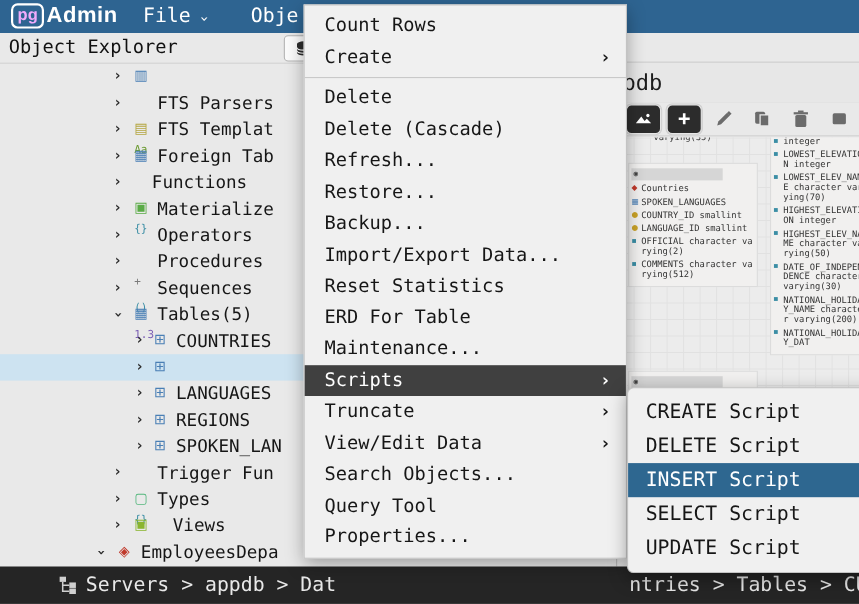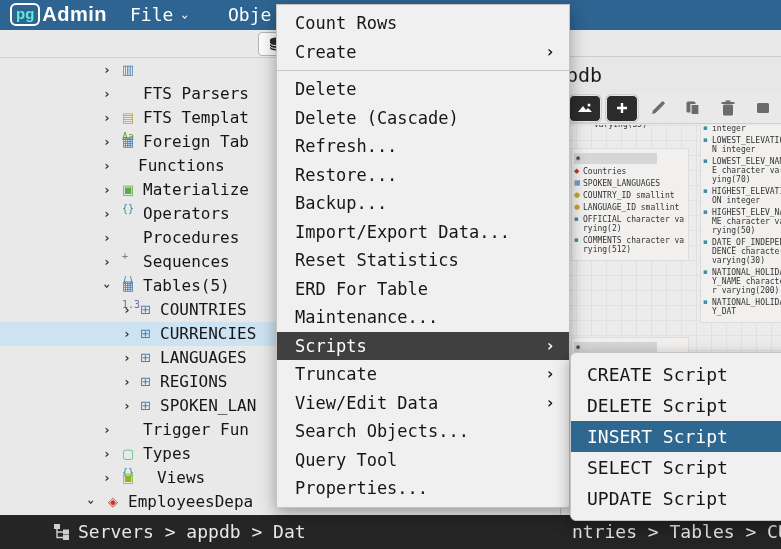--- a/index.html
+++ b/index.html
@@ -1,21 +1,21 @@
 <!DOCTYPE html>
 <html><head>
 <meta charset="utf-8">
 <style>
   html,body{margin:0;padding:0;}
   body{position:relative;width:781px;height:549px;overflow:hidden;background:#e9e9e9;
        font-family:"DejaVu Sans Mono",monospace;-webkit-font-smoothing:antialiased;}
   
   .topbar{position:absolute;left:0;top:0;width:781px;height:30px;background:#2e6491;z-index:2;}
   .logo{position:absolute;left:10px;top:3px;display:flex;align-items:center;}
-  .logo .pgbox{border:2px solid #fff;border-radius:6px;padding:0 4px 1px 4px;color:#5eead4;
+  .logo .pgbox{border:2px solid #fff;border-radius:6px;padding:0 4px 1px 4px;color:#f0abfc;
        font-family:"Liberation Sans",sans-serif;font-weight:bold;font-size:15px;line-height:18px;}
   .logo .admin{color:#fff;font-family:"Liberation Sans",sans-serif;font-weight:bold;
        font-size:20px;margin-left:2px;letter-spacing:0.5px;}
   .topmenu{position:absolute;top:0;height:30px;line-height:30px;color:#fff;font-size:18px;}
   .topmenu .carets{display:inline-block;transform:rotate(90deg);font-size:13px;margin-left:8px;}
   #menu-file{left:130px;} #menu-object{left:228px;}
   
   .subheader{position:absolute;left:0;top:30px;width:561px;height:27px;background:#e9e9e9;
        border-bottom:1px solid #cfcfcf;z-index:1;}
   .subheader .title{position:absolute;left:8px;top:0;line-height:27px;font-size:17px;color:#111;}
@@ -83,20 +83,21 @@
   </div>
   <div class="topmenu" id="menu-file">
     <span>File</span><span class="carets">›</span>
   </div>
   <div class="topmenu" id="menu-object">
     <span>Obje</span>
   </div>
 </div>
 
 <div class="subheader">
+  <span class="title">Object Explorer</span>
   <div class="db-btn">
     <svg width="14" height="15" viewBox="0 0 14 15">
       <ellipse cx="7" cy="3" rx="6" ry="2.4" fill="#2c2c2c"></ellipse>
       <rect x="1" y="3" width="12" height="8" fill="#2c2c2c"></rect>
       <ellipse cx="7" cy="11" rx="6" ry="2.4" fill="#2c2c2c"></ellipse>
       <path d="M1 6.2 a6 2.4 0 0 0 12 0" fill="none" stroke="#fbfbfb" stroke-width="1"></path>
       <path d="M1 9 a6 2.4 0 0 0 12 0" fill="none" stroke="#fbfbfb" stroke-width="1"></path>
     </svg>
   </div>
 </div>
@@ -152,21 +153,20 @@
       <span class="tlabel" style="left: 143px;">Tables(5)</span>
     </div>
     <div class="tree-row" style="top: 240px;">
       <span class="chev" style="left: 123px;">›</span>
       <span class="ticon" style="color: rgb(74, 127, 181); left: 140px;">⊞</span>
       <span class="tlabel" style="left: 160px;">COUNTRIES</span>
     </div>
     <div class="tree-row selected" style="top: 264px;">
       <span class="chev" style="left: 123px;">›</span>
       <span class="ticon" style="color: rgb(74, 127, 181); left: 140px;">⊞</span>
-      <span class="tlabel" style="left: 160px;">CURRENCIES</span>
     </div>
     <div class="tree-row" style="top: 288px;">
       <span class="chev" style="left: 123px;">›</span>
       <span class="ticon" style="color: rgb(74, 127, 181); left: 140px;">⊞</span>
       <span class="tlabel" style="left: 160px;">LANGUAGES</span>
     </div>
     <div class="tree-row" style="top: 312px;">
       <span class="chev" style="left: 123px;">›</span>
       <span class="ticon" style="color: rgb(74, 127, 181); left: 140px;">⊞</span>
       <span class="tlabel" style="left: 160px;">REGIONS</span>

